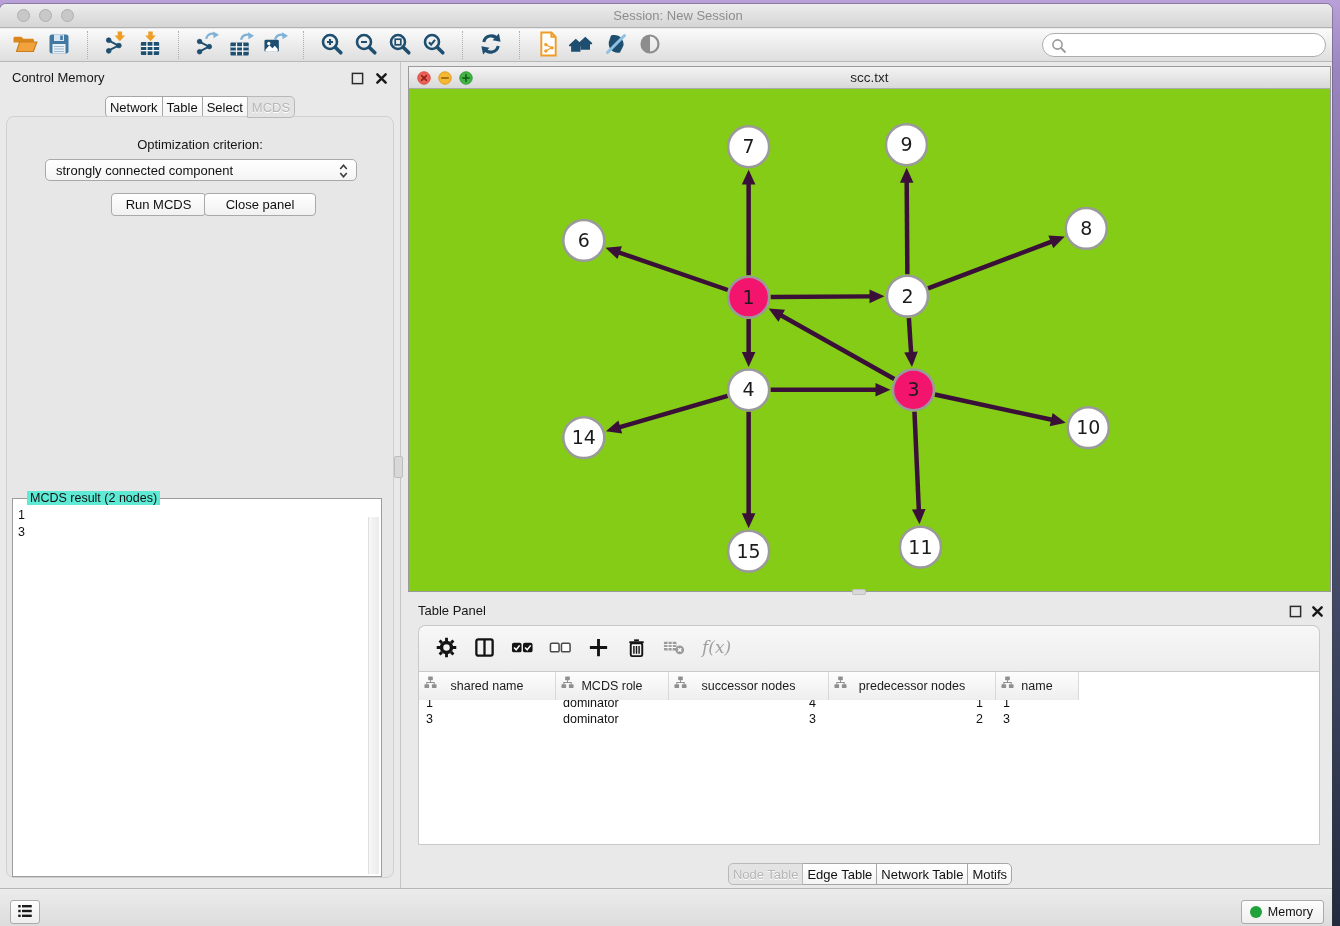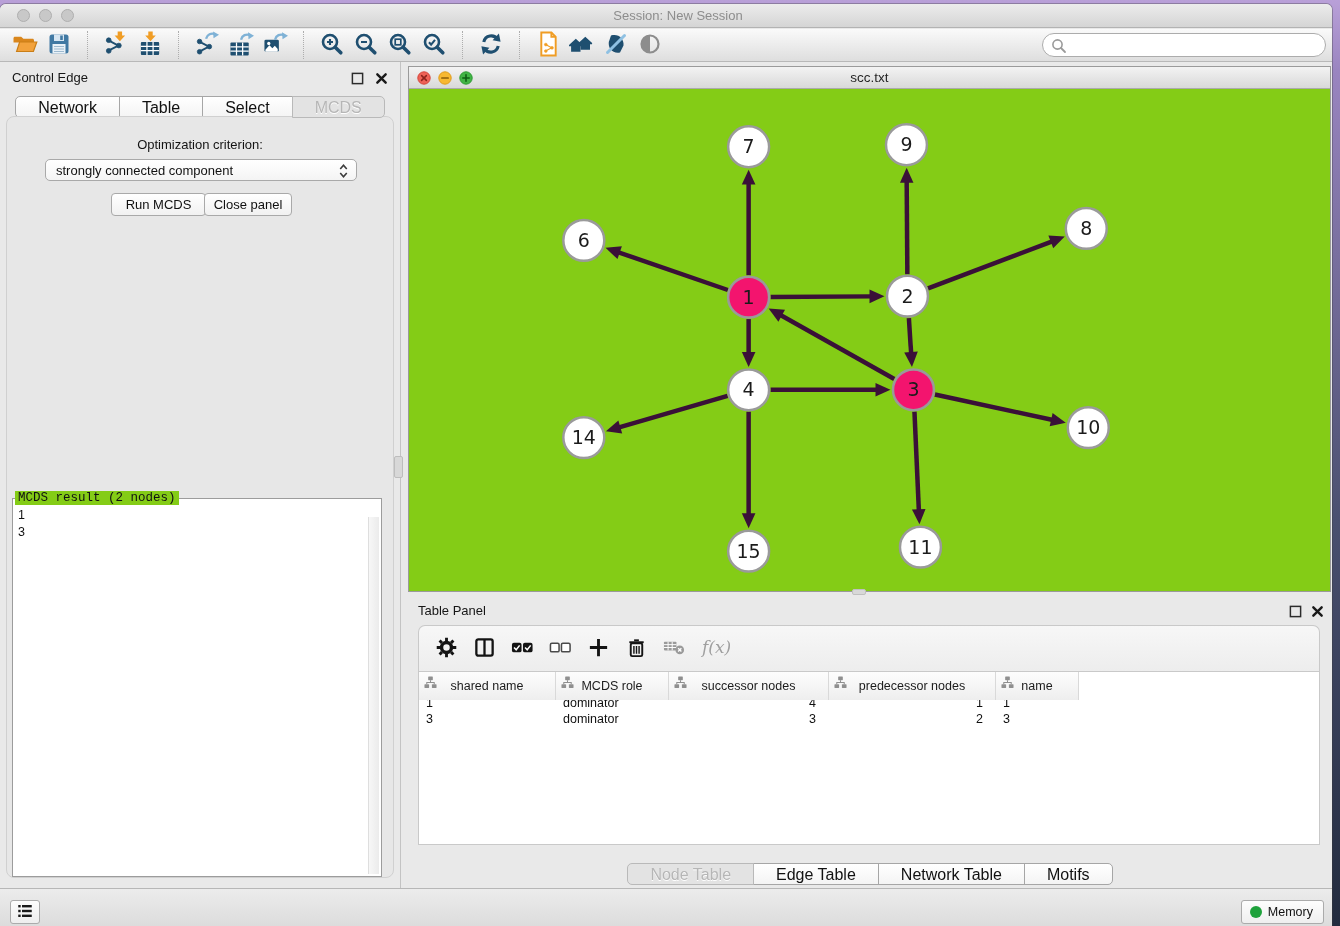--- a/index.html
+++ b/index.html
@@ -31,42 +31,42 @@
     background:#fff; border:1px solid #acacac; border-radius:13px; }
   .search-ic { position:absolute; left:8px; top:4px; }
   .search-input { position:absolute; left:26px; top:1px; width:250px; height:20px;
     border:none; outline:none; background:transparent; font-size:13px; font-family:inherit; }
   
   .control-panel { position:absolute; left:0; top:58px; width:400px; height:826px; }
   .cp-title { position:absolute; left:12px; top:8px; font-size:13px; color:#161616; }
   .cp-float { position:absolute; right:36px; top:9px; }
   .cp-close { position:absolute; right:12px; top:9px; }
   .seg { display:flex; }
-  .seg-tab { height:22px; padding:2px 22px; font-size:16px; font-family:inherit; color:#111;
+  .seg-tab { height:22px; padding:2px 4px; font-size:13px; font-family:inherit; color:#111;
     background:linear-gradient(#ffffff,#f4f4f4); border:1px solid #a6a6a6; margin-left:-1px; }
   .seg-tab:first-child { border-radius:5px 0 0 5px; margin-left:0; }
   .seg-tab:last-child { border-radius:0 5px 5px 0; }
   .seg-tab.selected { background:#e3e3e3; color:#b6b6b6; text-shadow:0 1px 0 #fff;
     border-color:#b9b9b9; position:relative; z-index:2; }
   .cp-tabs { position:absolute; left:0; top:34px; width:100%; justify-content:center; }
   .cp-body { position:absolute; left:6px; top:54px; width:388px; height:762px;
     background:#e7e7e7; border:1px solid #d0d0d0; border-radius:8px; }
   .opt-label { position:absolute; left:0; top:20px; width:100%; text-align:center;
     font-size:13px; color:#141414; }
   .criterion { position:absolute; left:38px; top:42px; width:312px; height:22px;
     background:linear-gradient(#ffffff,#f4f4f4); border:1px solid #a9a9a9; border-radius:5px; }
   .criterion-text { position:absolute; left:10px; top:3px; font-size:13px; color:#111; }
   .stepper { position:absolute; right:6px; top:2px; }
   .btn { position:absolute; top:76px; height:23px; font-size:13px; font-family:inherit; color:#111;
     background:linear-gradient(#ffffff,#f1f1f1); border:1px solid #a9a9a9; border-radius:4px; }
   .run-btn { left:104px; width:95px; }
-  .closep-btn { left:197px; width:88px; }
+  .closep-btn { left:197px; width:112px; }
   .result-box { position:absolute; left:5px; top:374px; width:370px; height:386px;
     background:#fff; border:1px solid #9c9c9c; margin:0; padding:0; }
-  .result-box legend { font-size:12.5px; color:#111; background:#84cc16; padding:0 3px; margin-left:2px;font-family:Liberation Mono, monospace; }
+  .result-box legend { font-size:12.5px; color:#111; background:#5eead4; padding:0 3px; margin-left:14px; }
   .result-lines { padding:2px 0 0 5px; }
   .result-line { font-size:12.5px; line-height:17px; color:#111; }
   .result-scroll { position:absolute; top:12px; right:2px; bottom:2px; width:11px;
     background:linear-gradient(90deg,#f7f7f7,#ebebeb); border-left:1px solid #dedede; }
   .v-line { position:absolute; left:400px; top:58px; height:826px; width:1px; background:#c3c3c3; }
   .v-handle { position:absolute; left:394px; top:452px; width:9px; height:22px;
     background:#d8d8d8; border:1px solid #bdbdbd; border-radius:2px; }
   
   .net-frame { position:absolute; left:408px; top:62px; width:923px; height:526px;
     background:#84cc16; border:1px solid #9a9a9a; }
@@ -285,21 +285,21 @@
       </div>
     <div class="searchwrap" style="top:29px">
       <span class="search-ic"><svg viewBox="0 0 16 16" width="16" height="16">
             <circle cx="6.5" cy="6.5" r="4.6" fill="none" stroke="#9a9a9a" stroke-width="1.6"></circle>
             <path d="M10 10 L14 14" stroke="#9a9a9a" stroke-width="1.8" stroke-linecap="round"></path>
           </svg></span>
       <input class="search-input" placeholder="" style="">
     </div>
 
     <div class="control-panel">
-      <div class="cp-title">Control Edge</div>
+      <div class="cp-title">Control Memory</div>
       <span class="cp-float"><svg viewBox="0 0 14 14" width="13" height="13">
             <rect x="1.5" y="1.5" width="11" height="11" fill="none" stroke="#2c2c2c" stroke-width="1.6"></rect>
           </svg></span>
       <span class="cp-close"><svg viewBox="0 0 14 14" width="13" height="13">
             <path d="M2.5 2.5 L11.5 11.5 M11.5 2.5 L2.5 11.5" stroke="#1a1a1a" stroke-width="2.6" stroke-linecap="round"></path>
           </svg></span>
       <div class="seg cp-tabs" id="cp-tabs">
           <button class="seg-tab">Network</button>
           <button class="seg-tab">Table</button>
           <button class="seg-tab">Select</button>

